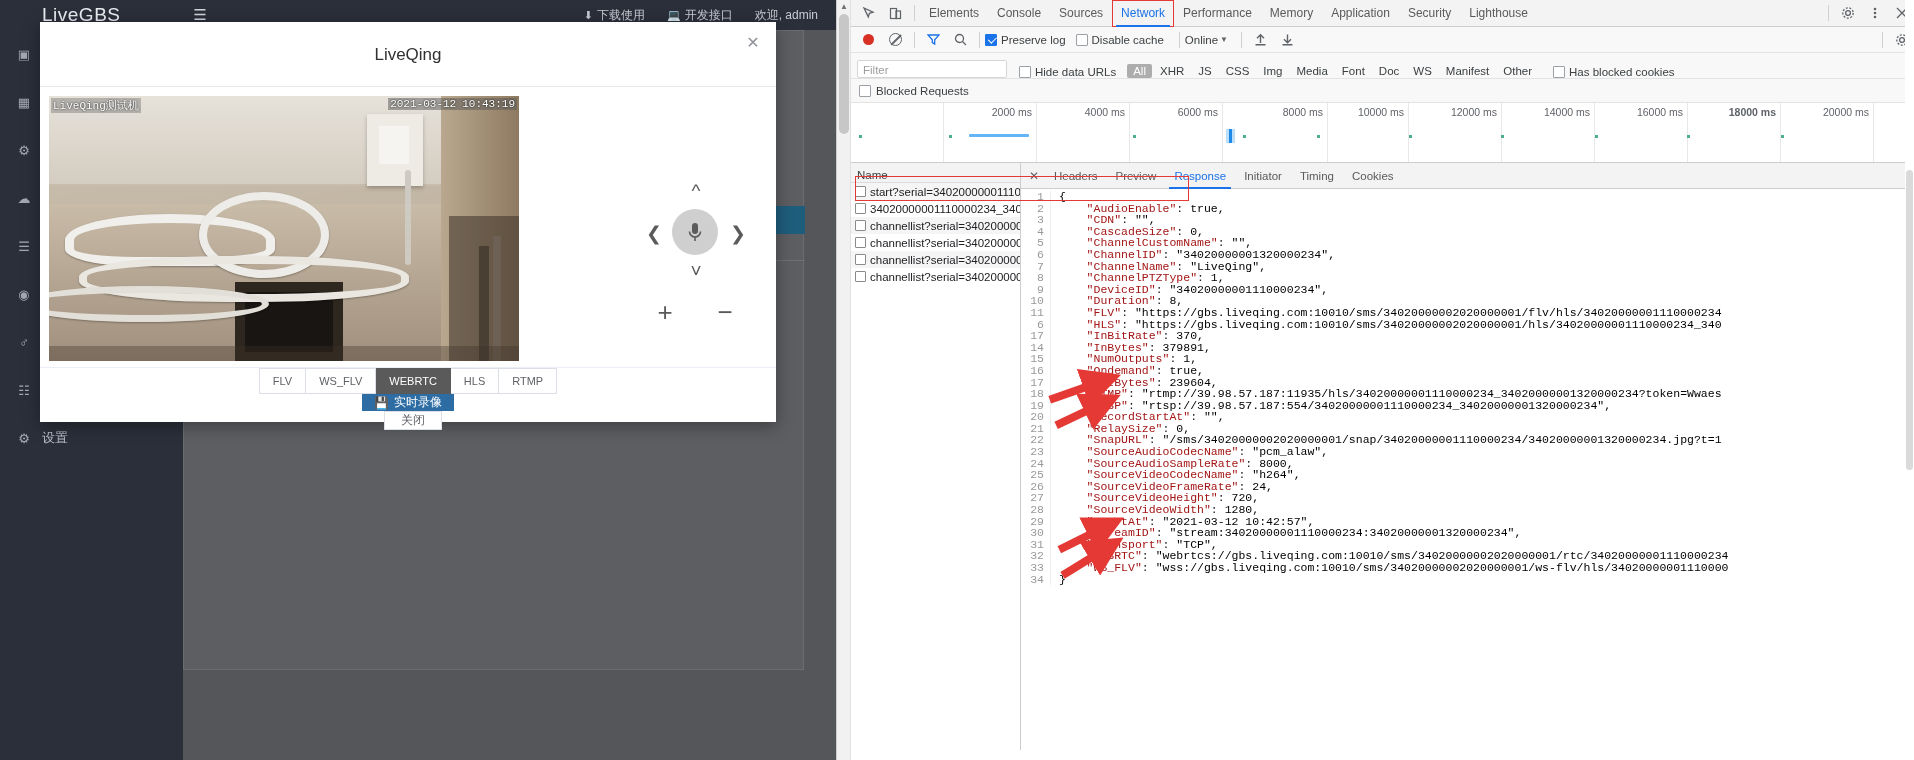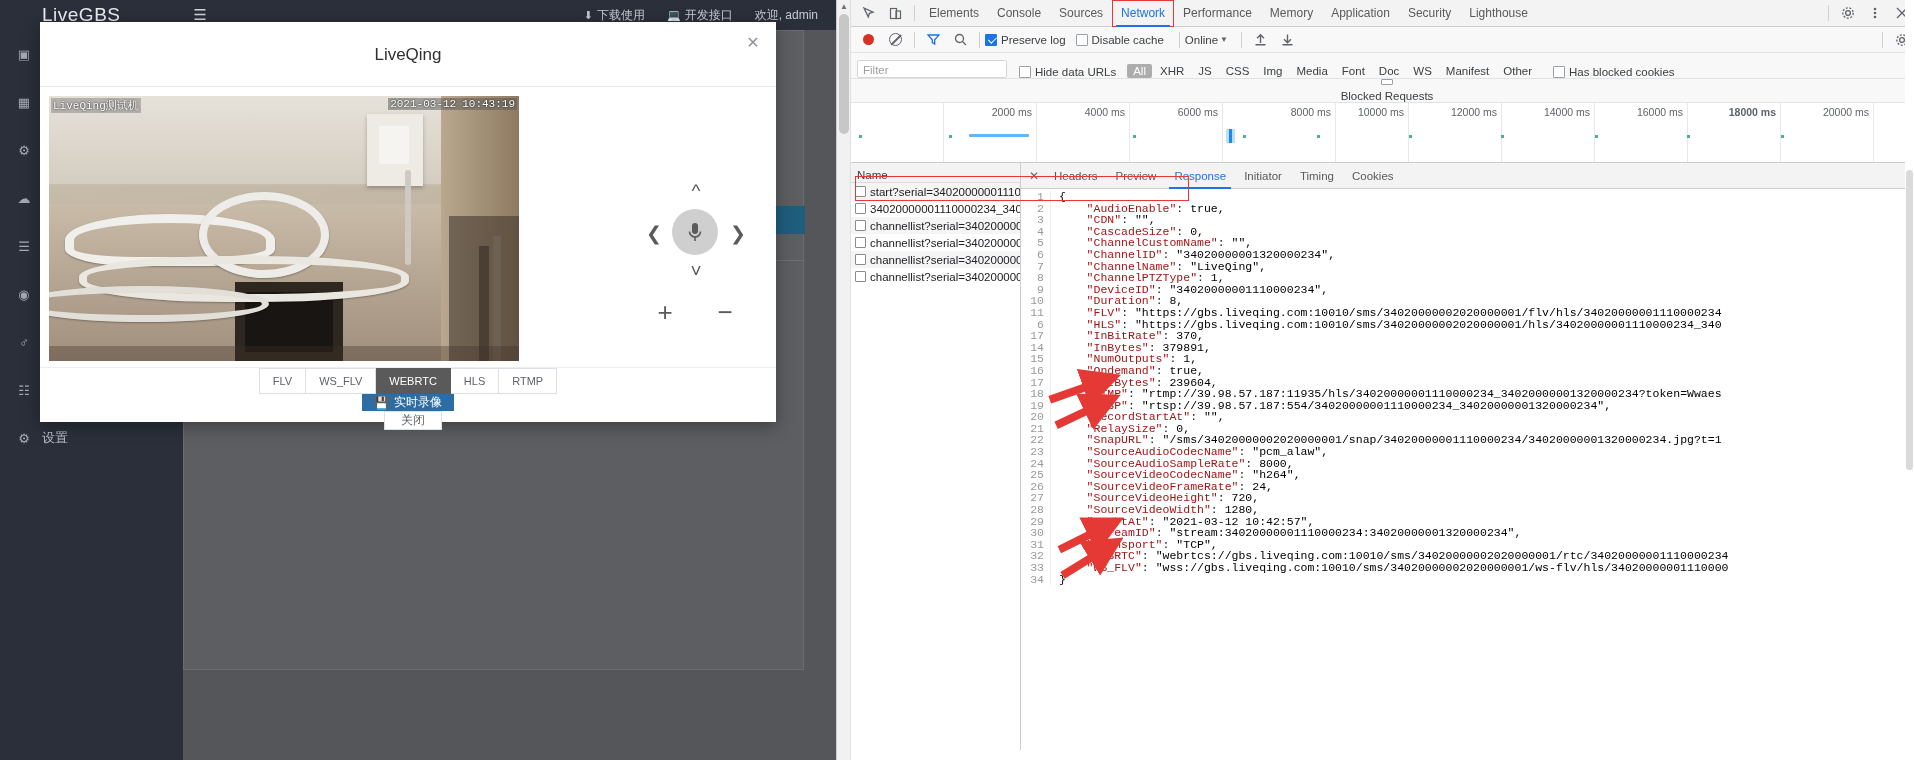--- a/index.html
+++ b/index.html
@@ -193,21 +193,21 @@
   .filter-input {
     width: 150px; height: 18px; border: 1px solid #d6d6d6; background: #fff;
     font-size: 11.5px; color: #9e9e9e; padding: 0 5px; line-height: 18px; border-radius: 2px;
   }
   .ftype { padding: 1px 6px; margin: 0 1px; border-radius: 2px; cursor: pointer; color: #3c4043; }
   .ftype.sel { background: #adadad; color: #ffffff; }
 
   .dt-blocked {
     height: 24px; display: flex; align-items: center; gap: 5px;
     border-bottom: 1px solid #e3e3e3; background: #f8f8f8; padding-left: 8px;
-    font-size: 11.5px; color: #3c4043; flex-direction: column;
+    font-size: 11.5px; color: #3c4043;
   }
 
   .dt-timeline {
     position: relative; height: 60px; border-bottom: 1px solid #cdcdcd; background: #fff;
     overflow: hidden;
   }
   .tl-col {
     position: absolute; top: 0; bottom: 0; border-right: 1px solid #e8e8e8;
   }
   .tl-label {
@@ -551,21 +551,21 @@
         <div class="tl-col" style="left:0px;width:93px;"></div>
         <div class="tl-col" style="left:93px;width:93px;">
             <div class="tl-label">2000 ms</div>
           </div>
         <div class="tl-col" style="left:186px;width:93px;">
             <div class="tl-label">4000 ms</div>
           </div>
         <div class="tl-col" style="left:279px;width:93px;">
             <div class="tl-label">6000 ms</div>
           </div>
-        <div class="tl-col" style="left:392px;width:93px;">
+        <div class="tl-col" style="left:384px;width:93px;">
             <div class="tl-label">8000 ms</div>
           </div>
         <div class="tl-col" style="left:465px;width:93px;">
             <div class="tl-label">10000 ms</div>
           </div>
         <div class="tl-col" style="left:558px;width:93px;">
             <div class="tl-label">12000 ms</div>
           </div>
         <div class="tl-col" style="left:651px;width:93px;">
             <div class="tl-label">14000 ms</div>

